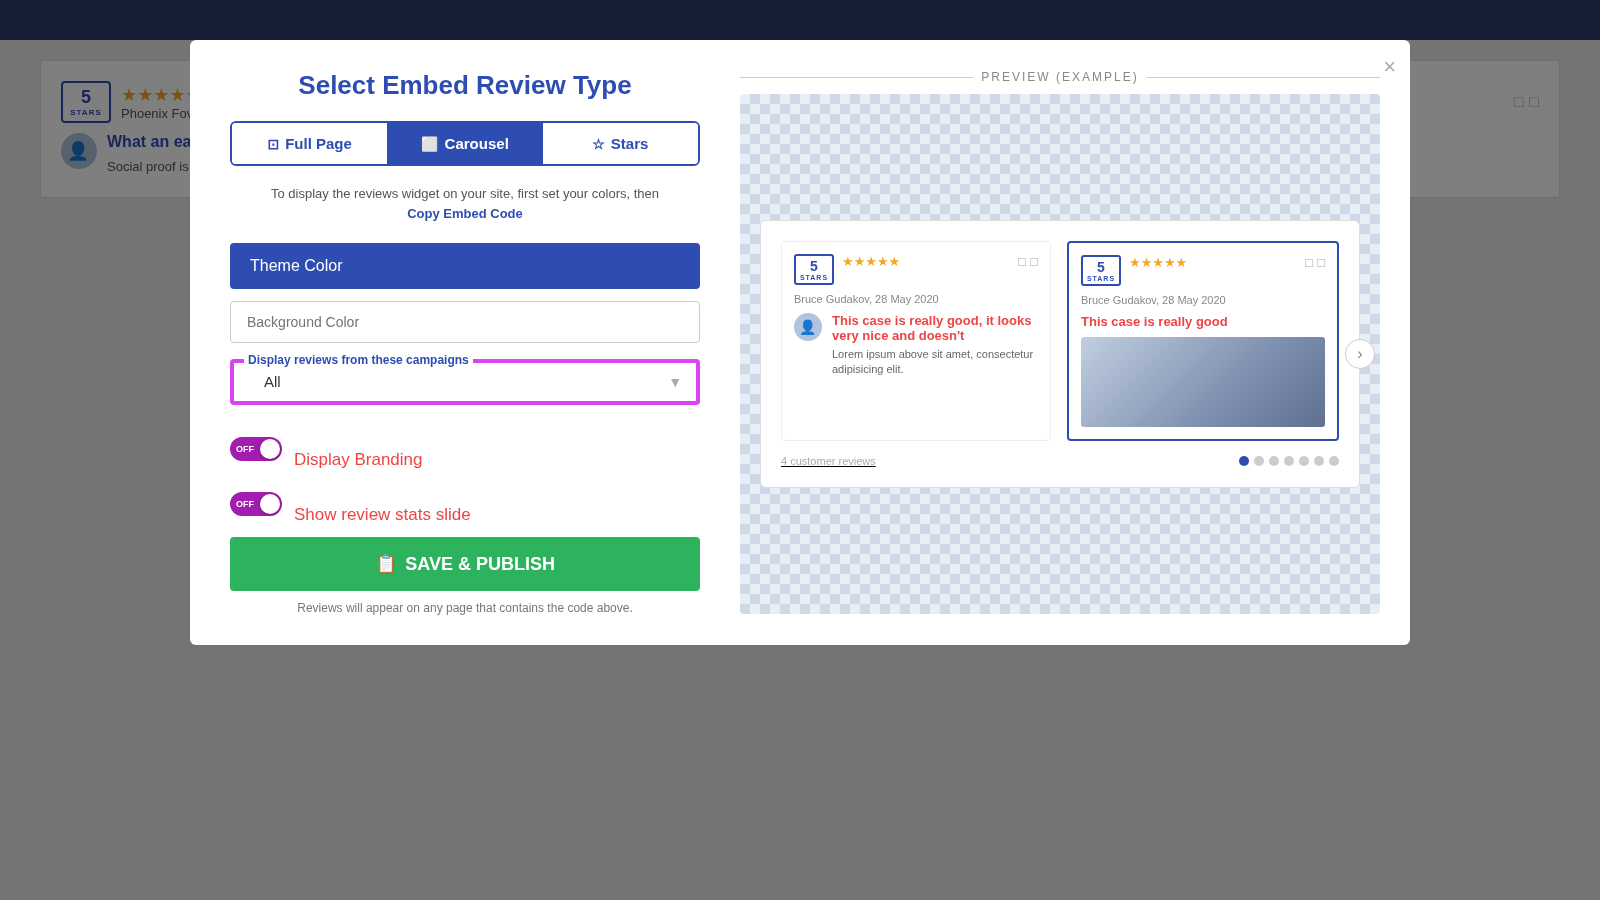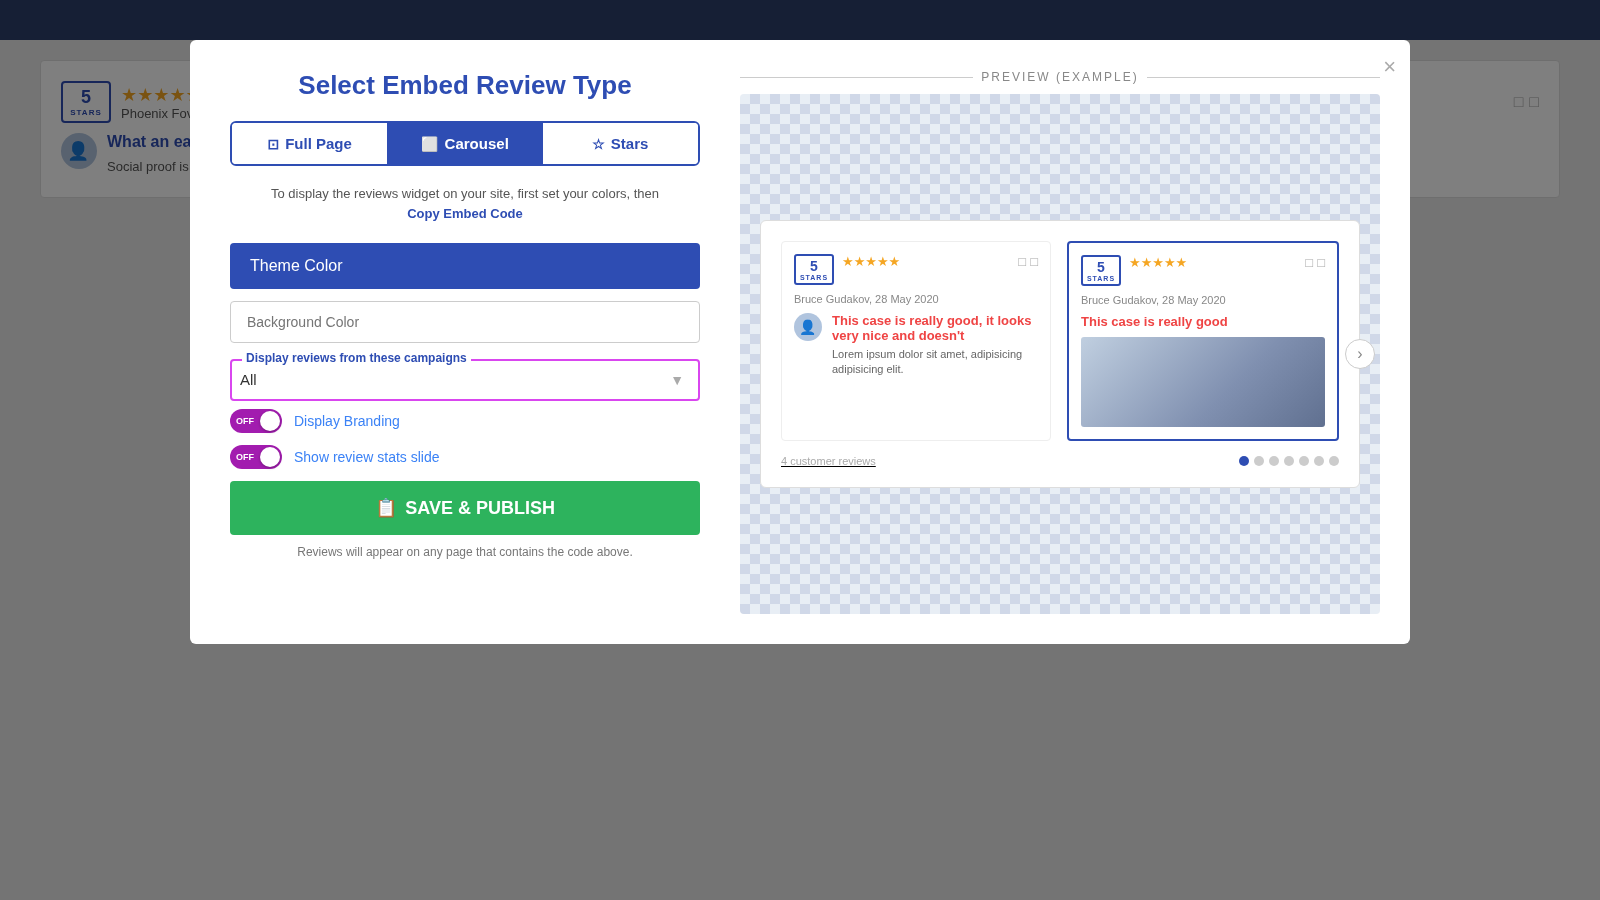--- a/index.html
+++ b/index.html
@@ -223,24 +223,24 @@
       border-radius: 4px;
       padding: 12px 16px;
       font-size: 14px;
       color: #aaa;
       margin-bottom: 16px;
       outline: none;
     }
 
     
     .campaign-group {
-      border: 2px solid #d946ef;
+      border: 4px solid #d946ef;
       border-radius: 4px;
-      padding: 10px 8px;
-      margin-bottom: 8px;
+      padding: 10px 30px;
+      margin-bottom: 22px;
       position: relative;
     }
 
     .campaign-label {
       position: absolute;
       top: -10px;
       left: 10px;
       background: #fff;
       padding: 0 4px;
       font-size: 12px;
@@ -301,22 +301,23 @@
       position: absolute;
       right: 2px;
       width: 20px;
       height: 20px;
       background: #fff;
       border-radius: 50%;
       box-shadow: 0 1px 3px rgba(0,0,0,0.3);
     }
 
     .toggle-text {
-      font-size: 14px;
-      color: #3b82f6;
+      font-size: 17px;
+      color: #ef4444;
+      margin-top: 23px;
     }
 
     
     .save-btn {
       width: 100%;
       background: #2db35d;
       color: #fff;
       border: none;
       border-radius: 4px;
       padding: 16px 20px;
@@ -671,21 +672,21 @@
               <div class="card-social-icons">
                 <span>□</span>
                 <span>□</span>
               </div>
             </div>
             <div class="card-reviewer">Bruce Gudakov, 28 May 2020</div>
             <div class="card-body-row">
               <div class="card-avatar-sm">👤</div>
               <div>
                 <div class="card-title">This case is really good, it looks very nice and doesn't</div>
-                <div class="card-text">Lorem ipsum dolor sit amet, adipisicing adipisicing elit.</div>
+                <div class="card-text">Lorem ipsum above sit amet, consectetur adipisicing elit.</div>
               </div>
             </div>
           </div>
 
           <div class="carousel-card highlighted">
             <div class="card-header">
               <div class="card-stars-badge">
                 <span>5</span>
                 <span class="s-label">STARS</span>
               </div>

